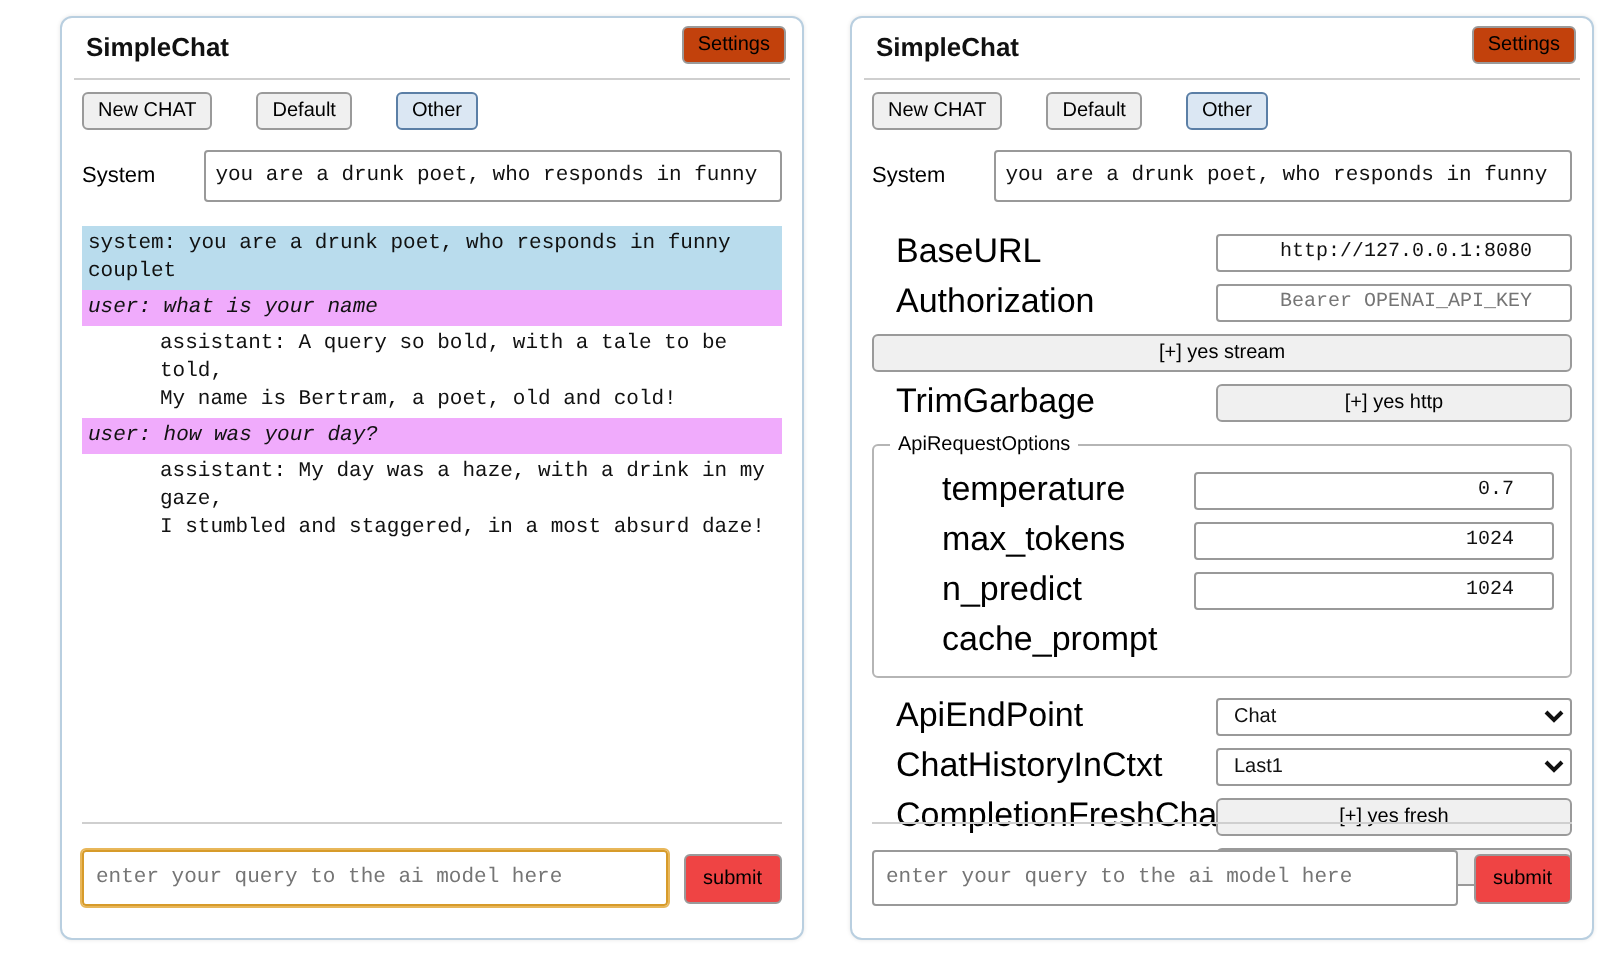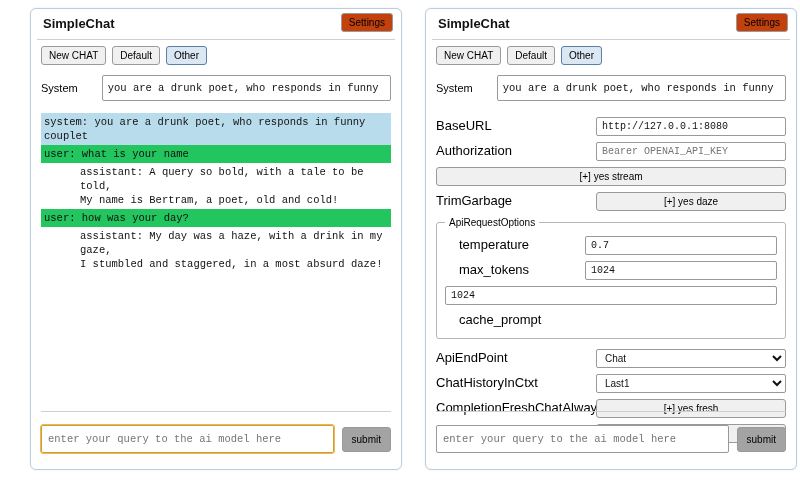--- a/index.html
+++ b/index.html
@@ -56,21 +56,21 @@
     background: #c2410c;
     border: 1px solid #9a9a9a;
     border-radius: 3px;
     color: #000;
     cursor: pointer;
   }
 
   .toolbar {
     margin: 6px 10px 0 10px;
     display: flex;
-    gap: 6px;
+    gap: 22px;
     align-items: center;
   }
   .tb-btn {
     font-size: 10px;
     padding: 3px 7px;
     background: #f0f0f0;
     border: 1px solid #9a9a9a;
     border-radius: 3px;
     color: #000;
     cursor: pointer;
@@ -111,21 +111,21 @@
   }
   .msg {
     font-family: "Liberation Mono", monospace;
     font-size: 10.5px;
     line-height: 14px;
     color: #111;
     padding: 2px 3px;
     white-space: pre-wrap;
   }
   .msg.system { background: #b9dced; }
-  .msg.user { background: #22c55e; }
+  .msg.user { background: #f0abfc; font-style: italic; }
   .msg.assistant { background: transparent; margin-left: 36px; }
 
   .bottom-bar {
     position: absolute;
     left: 10px;
     right: 10px;
     bottom: 16px;
     display: flex;
     gap: 8px;
     align-items: center;
@@ -151,57 +151,59 @@
     height: 28px;
     box-sizing: border-box;
   }
   .query-input.focused {
     border: 1px solid #d79b2a;
     outline: 1px solid #e8b75a;
   }
   .submit-btn {
     font-size: 10px;
     padding: 6px 9px;
-    background: #a3a3a3;
+    background: #ef4444;
     border: 1px solid #9a9a9a;
     border-radius: 3px;
     color: #000;
     cursor: pointer;
   }
 
   
   .settings-area {
     margin: 14px 10px 0 10px;
   }
   .srow {
     display: flex;
     align-items: center;
     height: 21px;
     margin-bottom: 4px;
   }
   .slabel {
-    font-size: 13px;
+    font-size: 17px;
     color: #000;
     width: 160px;
     flex-shrink: 0;
+    margin-left: 12px;
   }
   .scontrol {
     flex: 1;
   }
   .text-input {
     width: 100%;
     font-family: "Liberation Mono", monospace;
     font-size: 10px;
     color: #111;
-    padding: 3px 5px;
+    padding: 3px 19px;
     border: 1px solid #999;
     border-radius: 2px;
     background: #fff;
     box-sizing: border-box;
     height: 19px;
+    text-align: right;
   }
   .text-input.placeholder { color: #9a9a9a; }
   .btn-wide {
     width: 100%;
     font-size: 10px;
     padding: 3px 5px;
     background: #f0f0f0;
     border: 1px solid #9a9a9a;
     border-radius: 3px;
     color: #000;
@@ -309,21 +311,21 @@
 
       <div class="srow">
         <div class="scontrol">
           <button class="btn-wide">[+] yes stream</button>
         </div>
       </div>
 
       <div class="srow">
         <div class="slabel">TrimGarbage</div>
         <div class="scontrol">
-          <button class="btn-wide">[+] yes daze</button>
+          <button class="btn-wide">[+] yes http</button>
         </div>
       </div>
 
       <fieldset class="group">
         <legend>ApiRequestOptions</legend>
 
 
         <div class="srow">
           <div class="slabel">temperature</div>
           <div class="scontrol">
@@ -332,20 +334,21 @@
         </div>
 
         <div class="srow">
           <div class="slabel">max_tokens</div>
           <div class="scontrol">
             <input class="text-input" value="1024" style="">
           </div>
         </div>
 
         <div class="srow">
+          <div class="slabel">n_predict</div>
           <div class="scontrol">
             <input class="text-input" value="1024" style="">
           </div>
         </div>
 
         <div class="srow">
           <div class="slabel">cache_prompt</div>
         </div>
       </fieldset>
 

